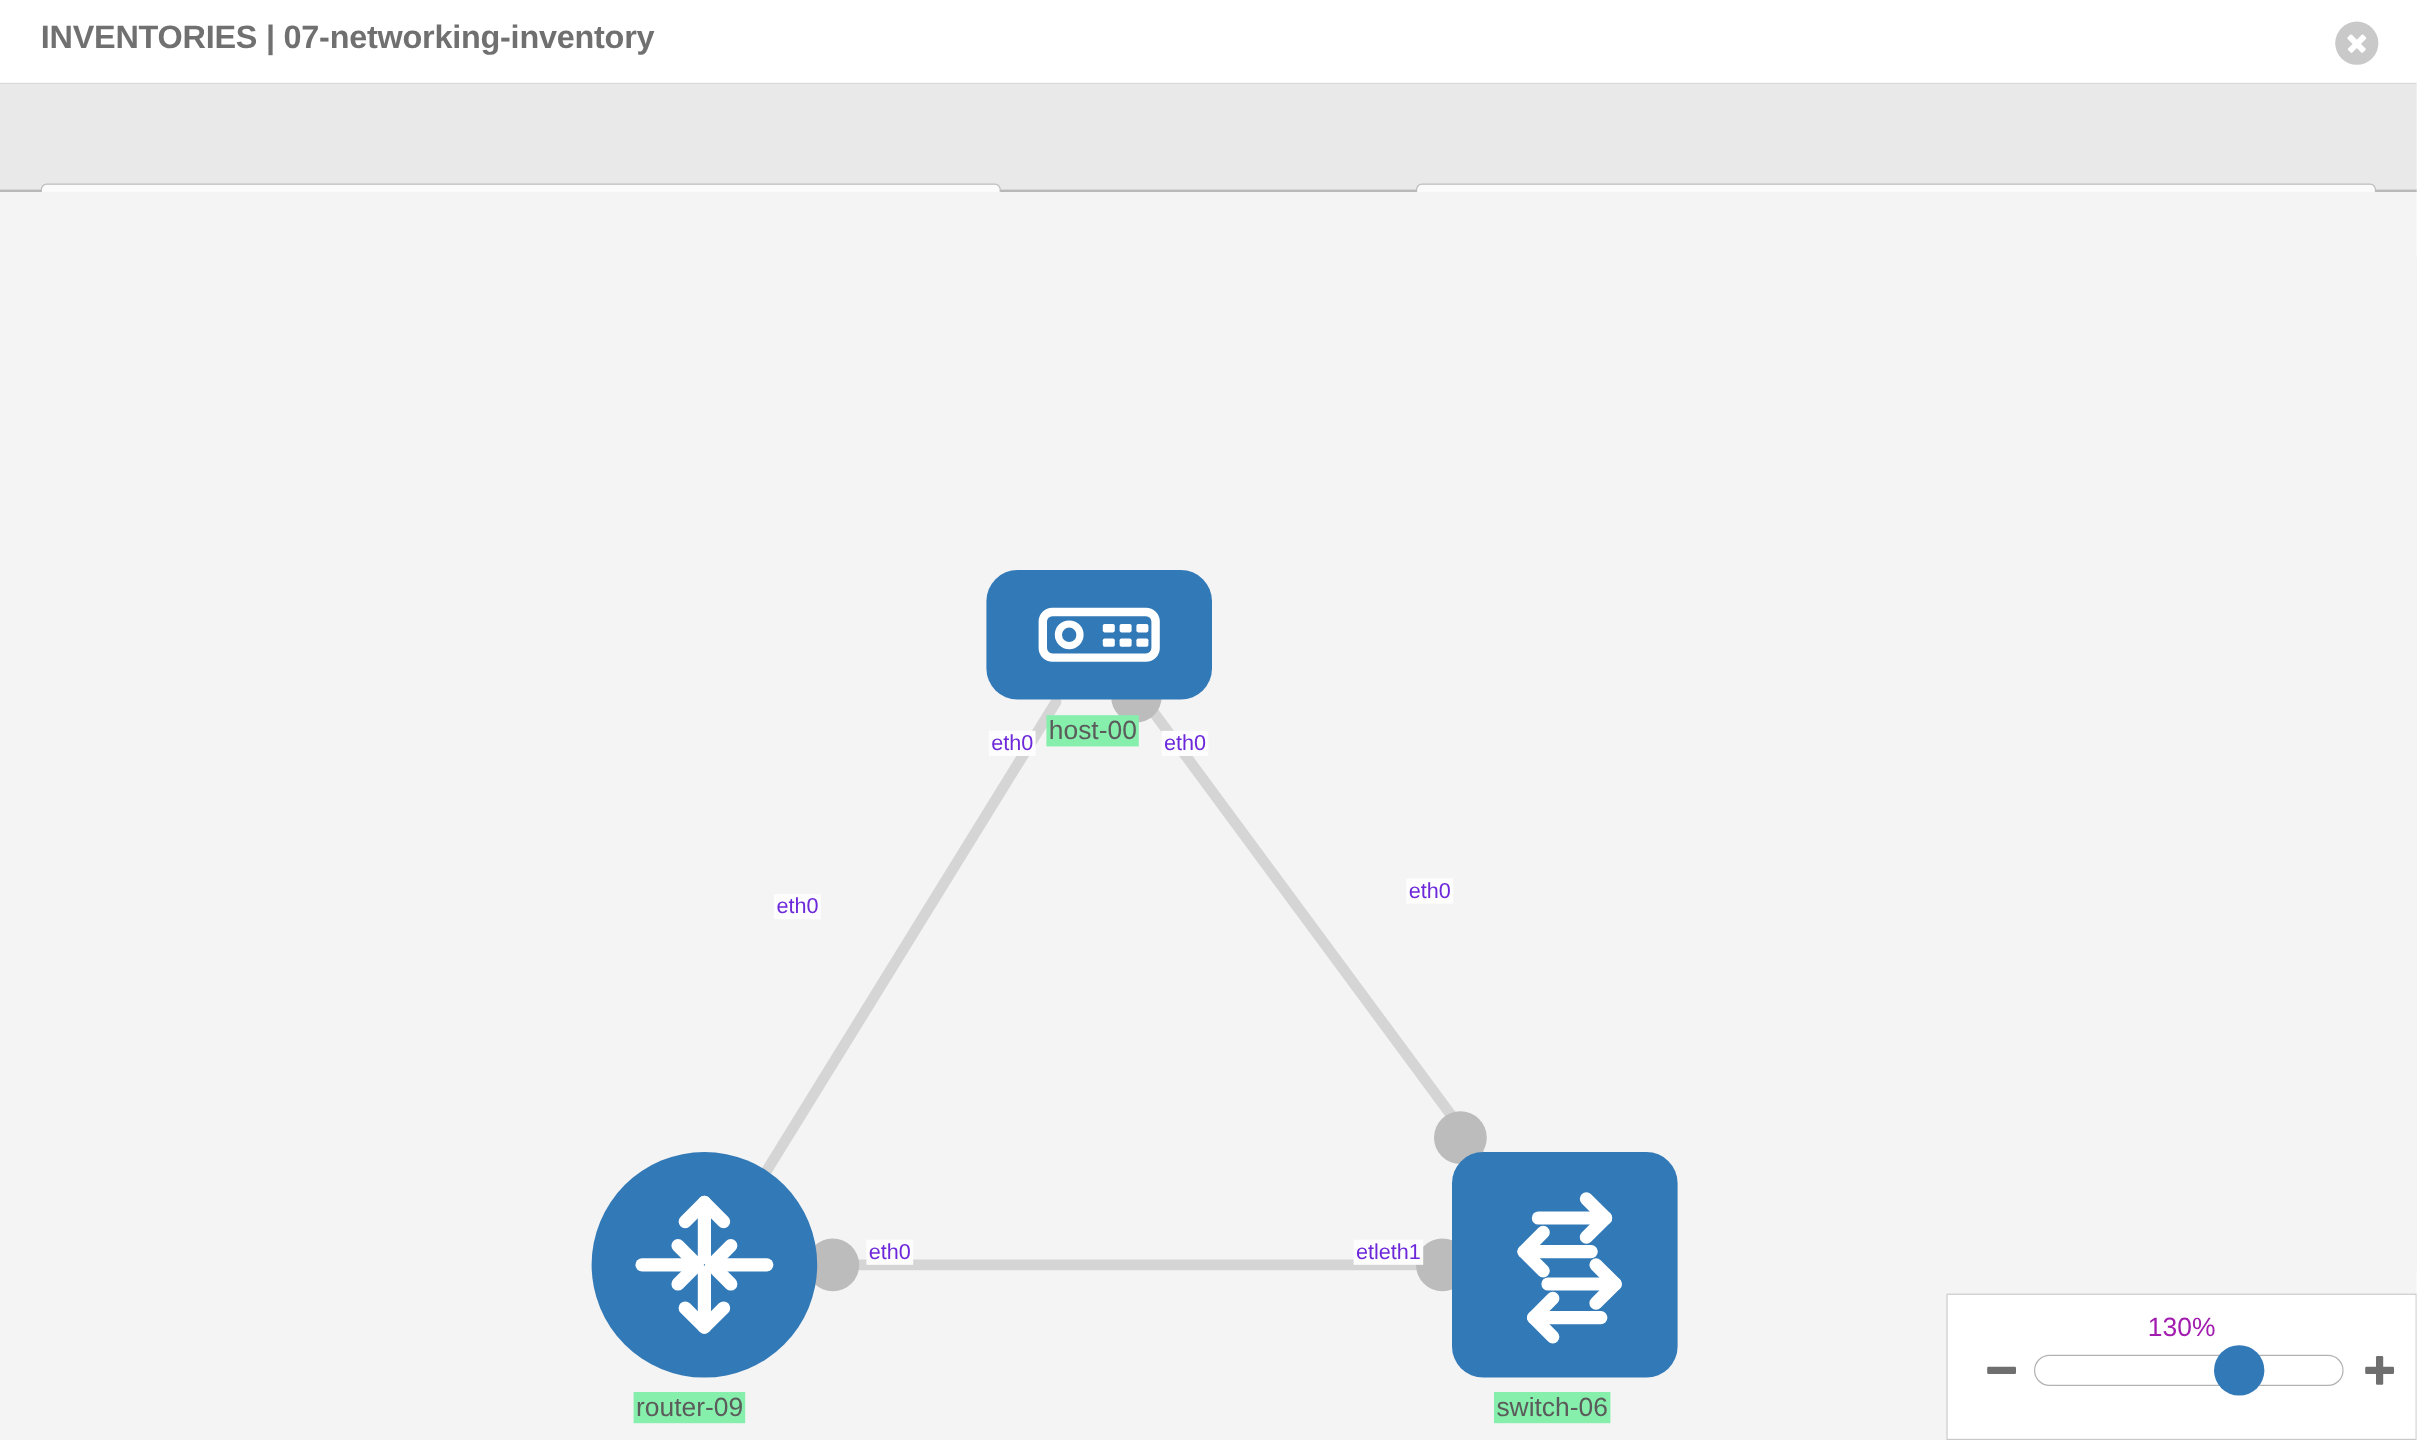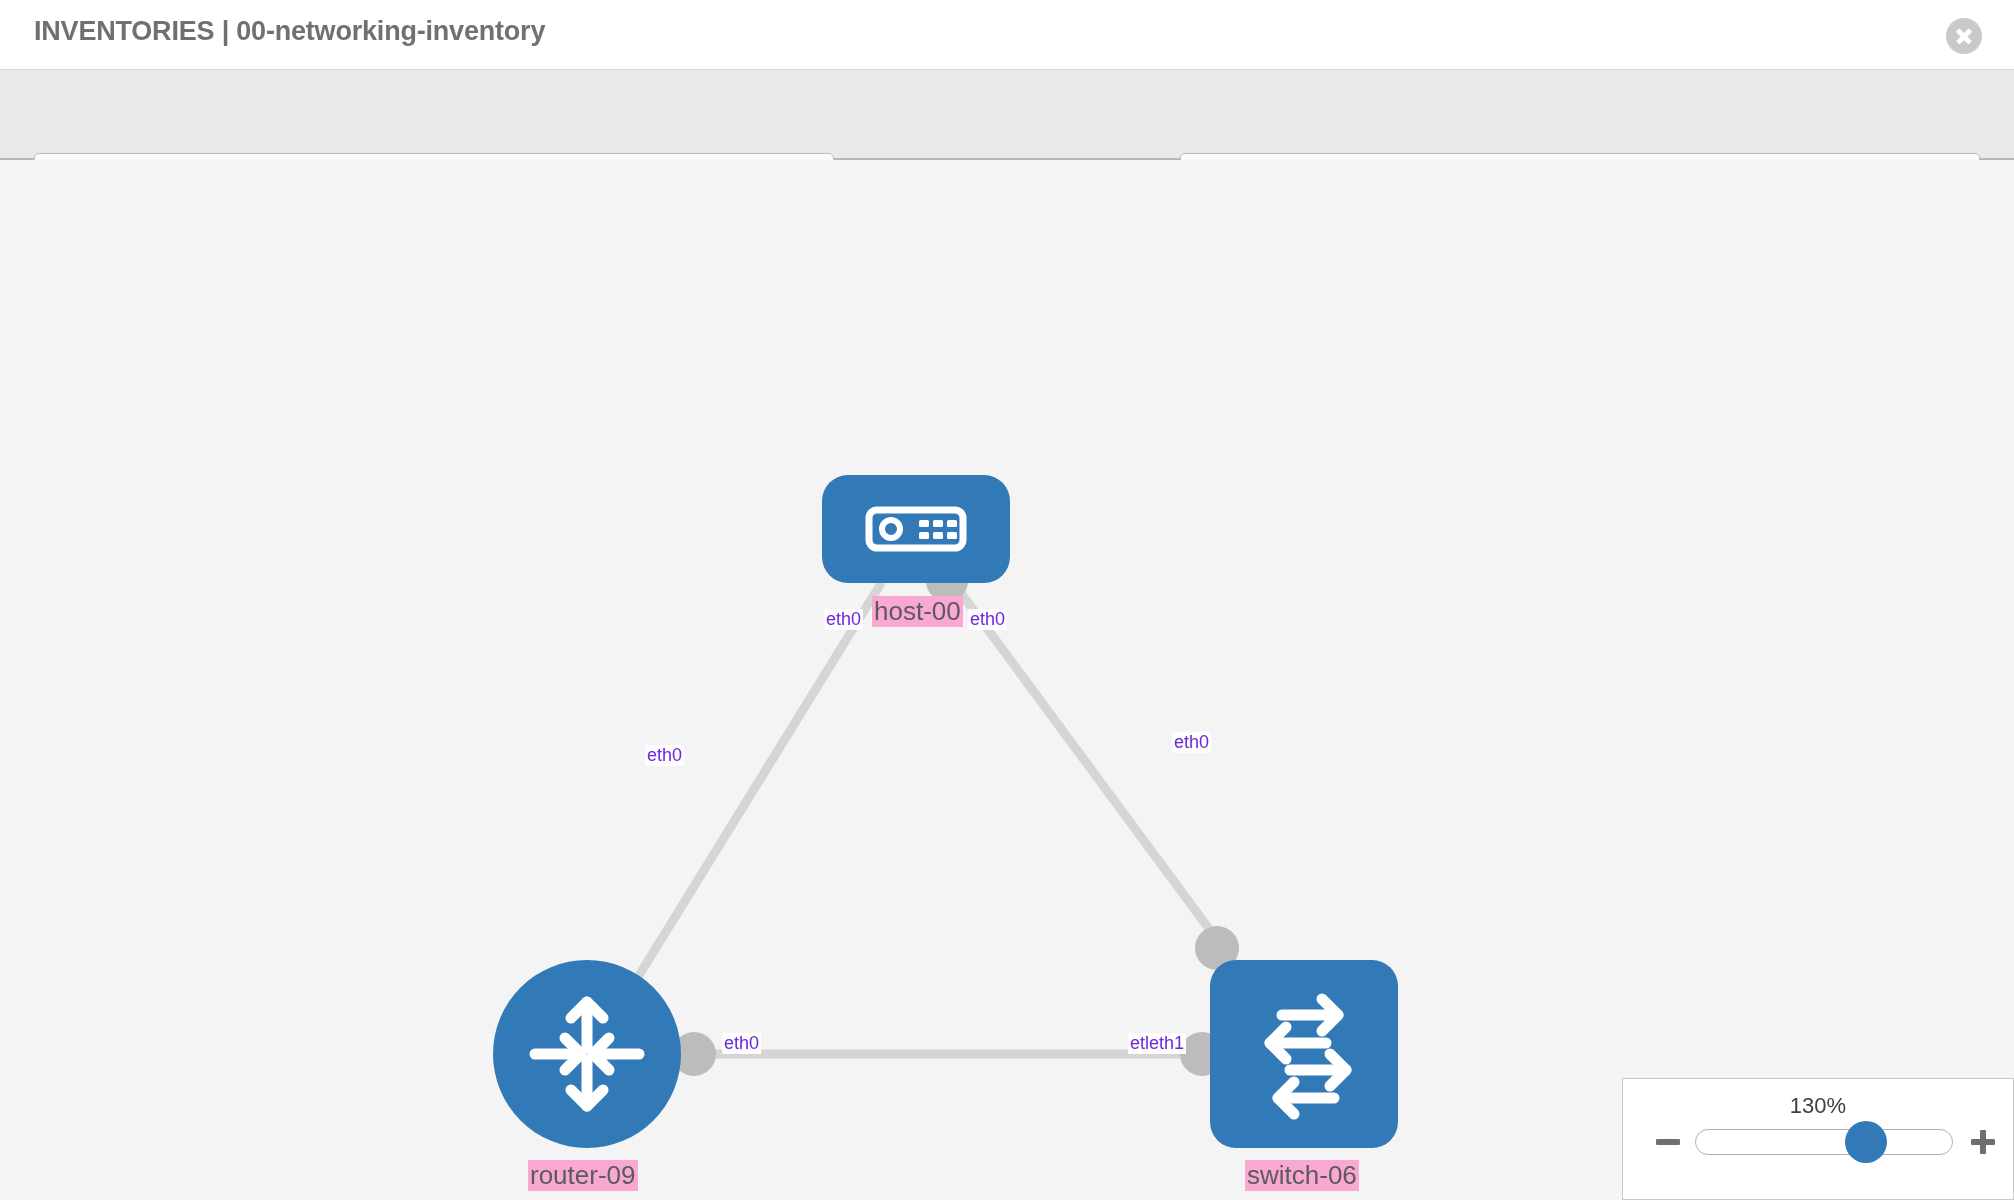--- a/index.html
+++ b/index.html
@@ -99,23 +99,23 @@
     position: absolute; left: 0; top: 160px;
     width: 2014px; height: 1040px;
     background: #f4f4f4;
     overflow: hidden;
   }
   .topology { position: absolute; left: 0; top: 0; width: 2014px; height: 1040px; }
 
   
   .node-label {
     position: absolute;
-    font-size: 26px;
+    font-size: 22px;
     color: #5b5b5b;
-    background: #f9a8d4;
+    background: #86efac;
     white-space: nowrap;
     padding: 0 2px;
     text-align: center;
   }
   
   .iface-label {
     position: absolute;
     font-size: 18px;
     color: #6d28d9;
     background: #fdfdfd;
@@ -157,21 +157,21 @@
     left: 1622px; top: 1078px;
     width: 392px; height: 122px;
     background: #ffffff;
     border: 1px solid #c9c9c9;
     box-sizing: border-box;
   }
   .zoom-value {
     position: absolute; left: 0; right: 0; top: 14px;
     text-align: center;
     font-size: 22px;
-    color: #404040;
+    color: #a21caf;
   }
   .zoom-minus, .zoom-plus {
     position: absolute; top: 48px;
     width: 30px; height: 30px;
     cursor: pointer;
   }
   .zoom-minus { left: 30px; }
   .zoom-plus  { left: 345px; }
   .zoom-minus::before, .zoom-plus::before {
     content: ""; position: absolute;
@@ -199,21 +199,21 @@
     background: #3279b7;
     cursor: pointer;
   }
 </style>
 </head>
 <body>
 
 <div id="app">
 
   <div class="header">
-    <div class="page-title">INVENTORIES | 00-networking-inventory</div>
+    <div class="page-title">INVENTORIES | 07-networking-inventory</div>
     <div class="close-btn"></div>
   </div>
 
   <div class="toolbar">
 
     <div class="field" id="actions-field">
       <span class="ftext">ACTIONS</span>
       <span class="caret"></span>
     </div>
 

